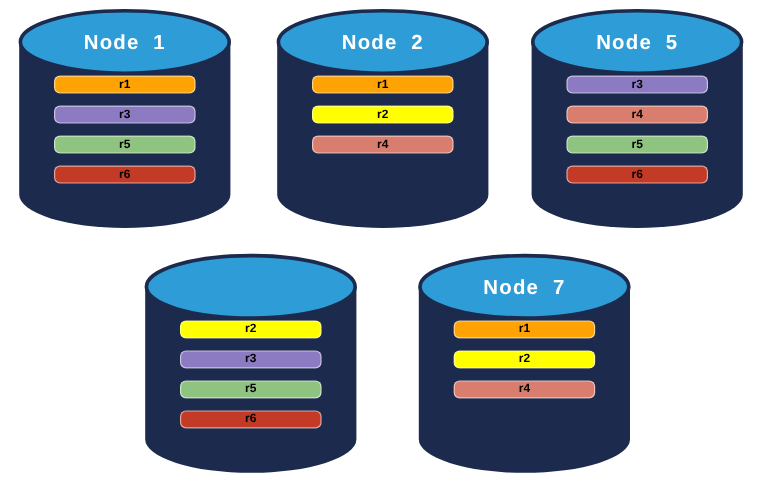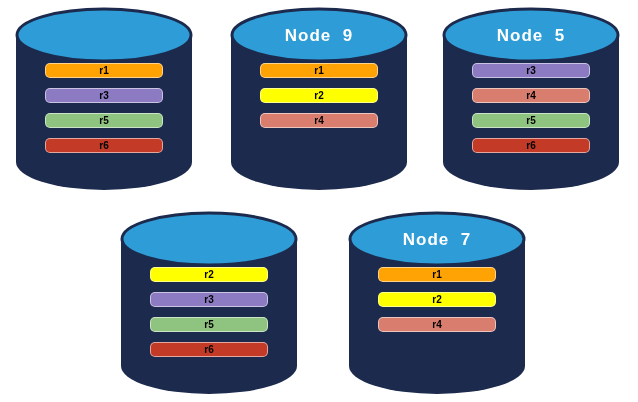--- a/index.html
+++ b/index.html
@@ -63,34 +63,35 @@
 </head>
 <body>
 
 <div id="stage">
 
   <div class="node node-1">
     <svg class="cyl-svg" width="180" height="190" viewBox="0 0 180 190">
       <path class="cyl-body-shape" d="M2,30 L2,157 A88,28 0 0 0 178,157 L178,30 Z"></path>
       <ellipse class="cyl-top-shape" cx="90" cy="30" rx="87" ry="26"></ellipse>
     </svg>
+    <div class="node-label">Node  1</div>
     <div class="bars">
       <div class="bar" style="background: rgb(255, 162, 3);">r1</div>
       <div class="bar" style="background: rgb(140, 123, 194);">r3</div>
       <div class="bar" style="background: rgb(142, 196, 128);">r5</div>
       <div class="bar" style="background: rgb(195, 58, 38);">r6</div>
     </div>
   </div>
 
   <div class="node node-2">
     <svg class="cyl-svg" width="180" height="190" viewBox="0 0 180 190">
       <path class="cyl-body-shape" d="M2,30 L2,157 A88,28 0 0 0 178,157 L178,30 Z"></path>
       <ellipse class="cyl-top-shape" cx="90" cy="30" rx="87" ry="26"></ellipse>
     </svg>
-    <div class="node-label">Node  9</div>
+    <div class="node-label">Node  2</div>
     <div class="bars">
       <div class="bar" style="background: rgb(255, 162, 3);">r1</div>
       <div class="bar" style="background: rgb(255, 255, 0);">r2</div>
       <div class="bar" style="background: rgb(217, 126, 110);">r4</div>
     </div>
   </div>
 
   <div class="node node-3">
     <svg class="cyl-svg" width="180" height="190" viewBox="0 0 180 190">
       <path class="cyl-body-shape" d="M2,30 L2,157 A88,28 0 0 0 178,157 L178,30 Z"></path>

